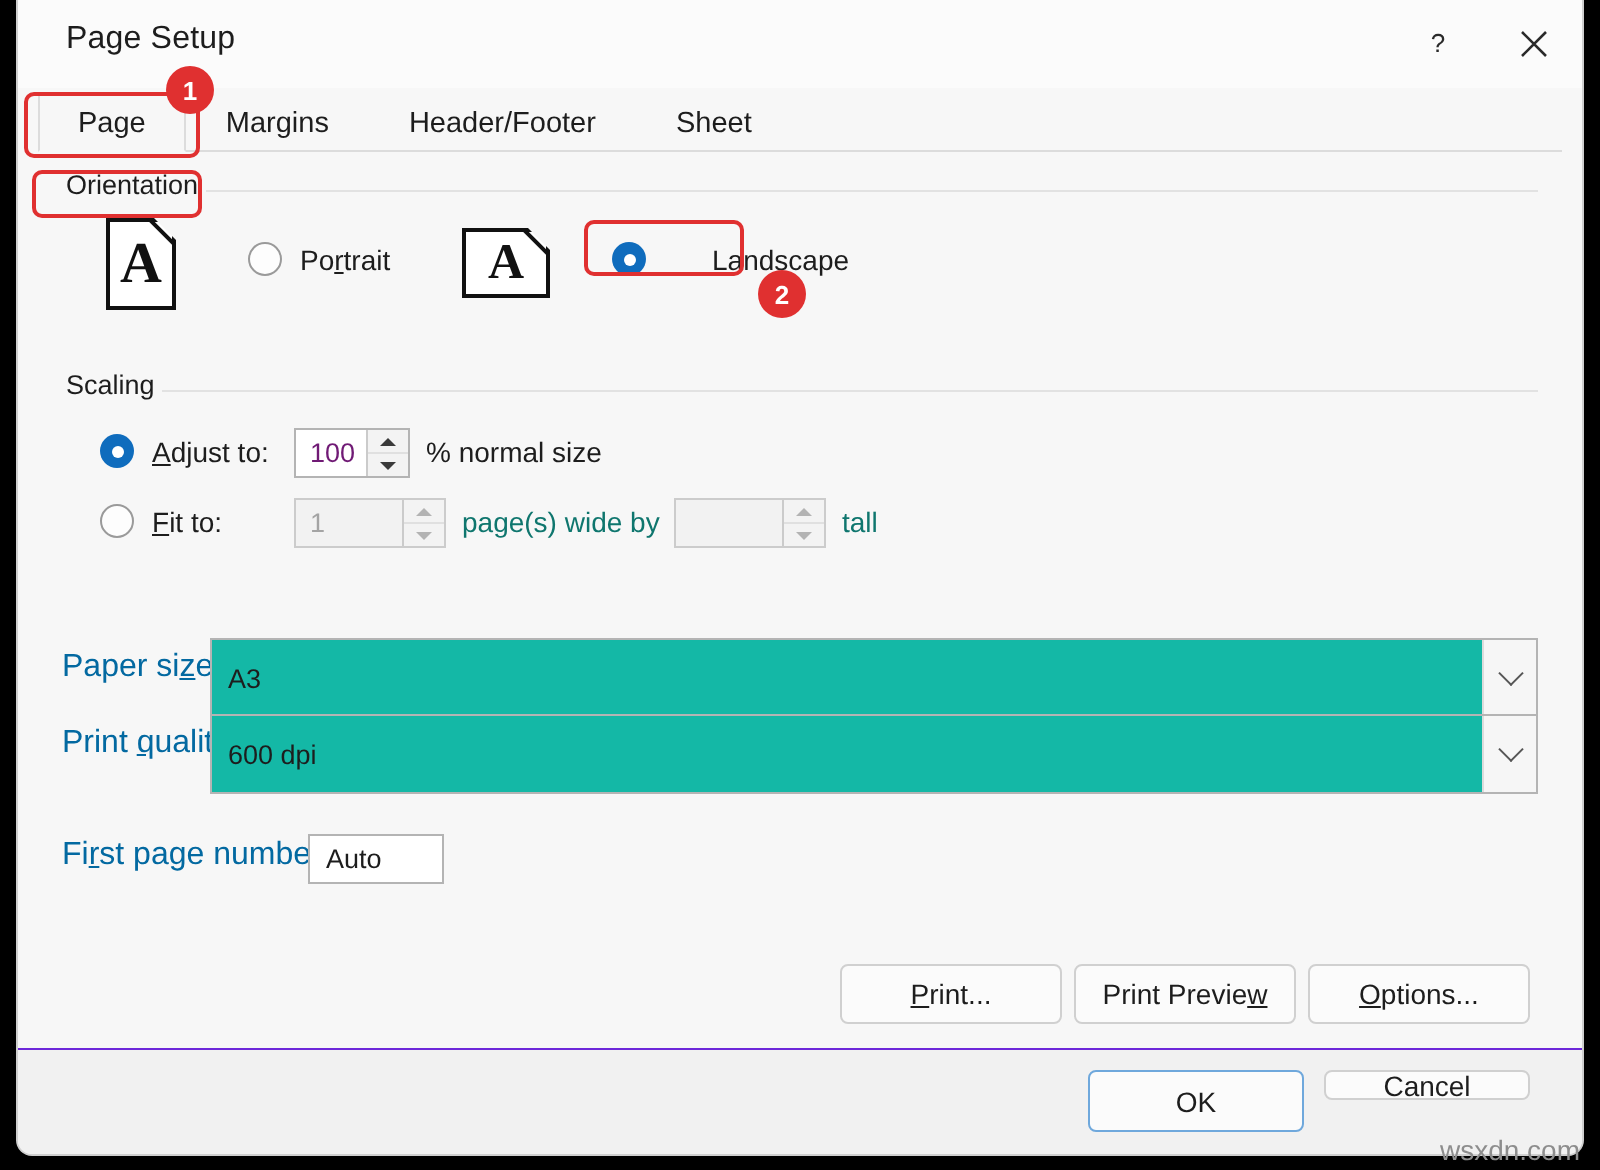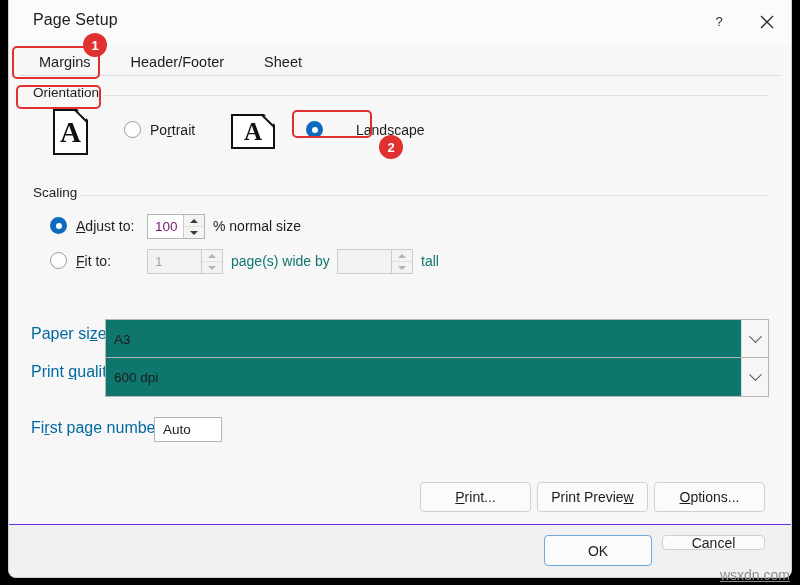--- a/index.html
+++ b/index.html
@@ -292,21 +292,21 @@
     font-size: 16px;
     color: #0369a1;
     white-space: nowrap;
   }
   .combo {
     position: absolute;
     left: 96px;
     right: 22px;
     height: 40px;
     border: 1px solid #b4b4b4;
-    background: #0f766e;
+    background: #14b8a6;
     box-sizing: border-box;
     display: flex;
     align-items: center;
   }
   .combo .ctext {
     flex: 1;
     padding-left: 8px;
     font-size: 13.5px;
     color: #1d1d1d;
   }
@@ -392,21 +392,20 @@
     justify-content: center;
     z-index: 45;
   }
   .watermark {
     position: absolute;
     right: 10px;
     bottom: 2px;
     font-size: 14px;
     color: #8d8d8d;
     z-index: 60;
-    text-decoration: underline;
   }
 </style>
 </head>
 <body>
 
 <div class="dialog">
 
   <div class="titlebar">
     <div class="titlebar-title">Page Setup</div>
     <div class="wincontrols">
@@ -417,20 +416,21 @@
       </div>
       <div class="winbtn">
         <svg width="14" height="14" viewBox="0 0 14 14">
             <path d="M1 1 L13 13 M13 1 L1 13" stroke="#2a2a2a" stroke-width="1.3" fill="none"></path>
           </svg>
       </div>
     </div>
   </div>
 
   <div class="tabstrip">
+    <div class="tab active">Page</div>
     <div class="tab">Margins</div>
     <div class="tab">Header/Footer</div>
     <div class="tab">Sheet</div>
   </div>
 
   <div class="content">
 
     <div class="group-head">
       <div class="group-rule"></div>
       <div class="group-label">Orientation</div>

